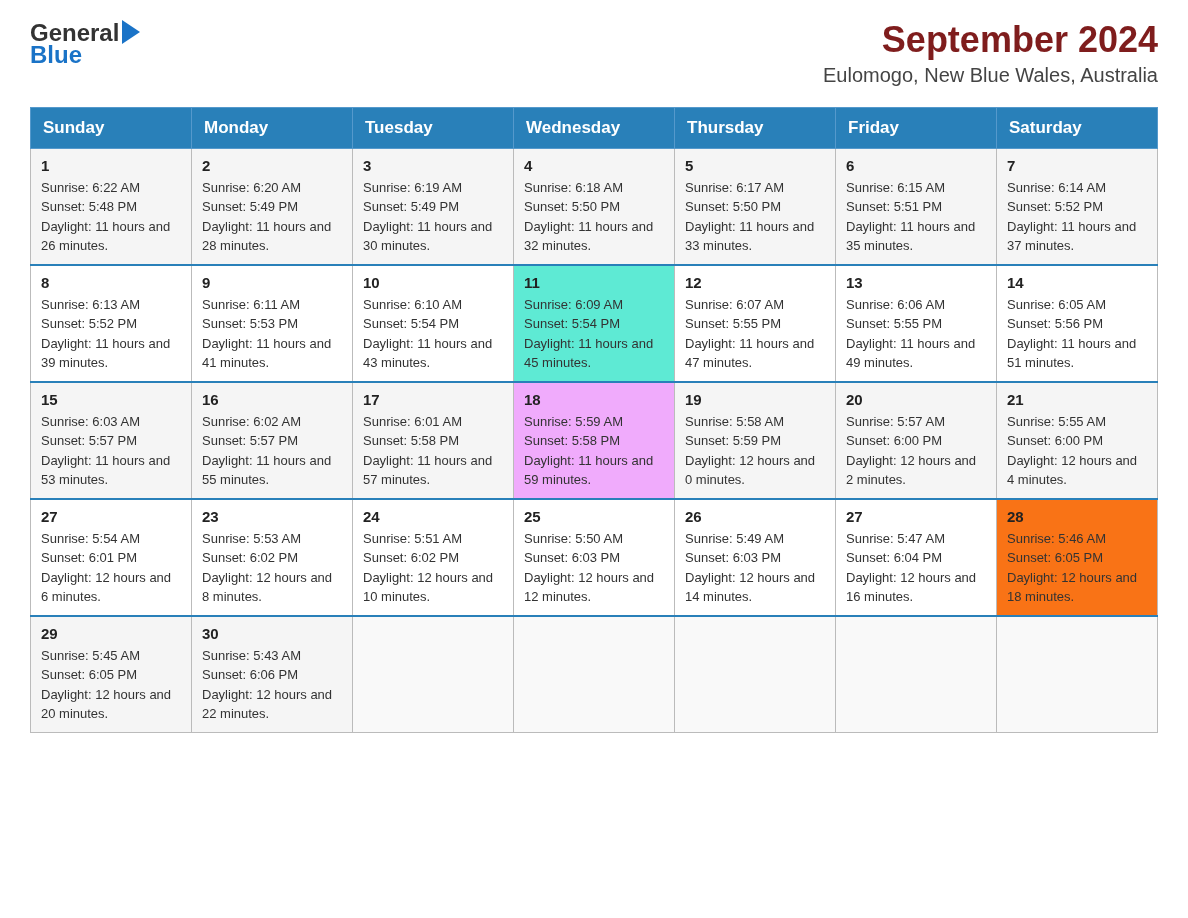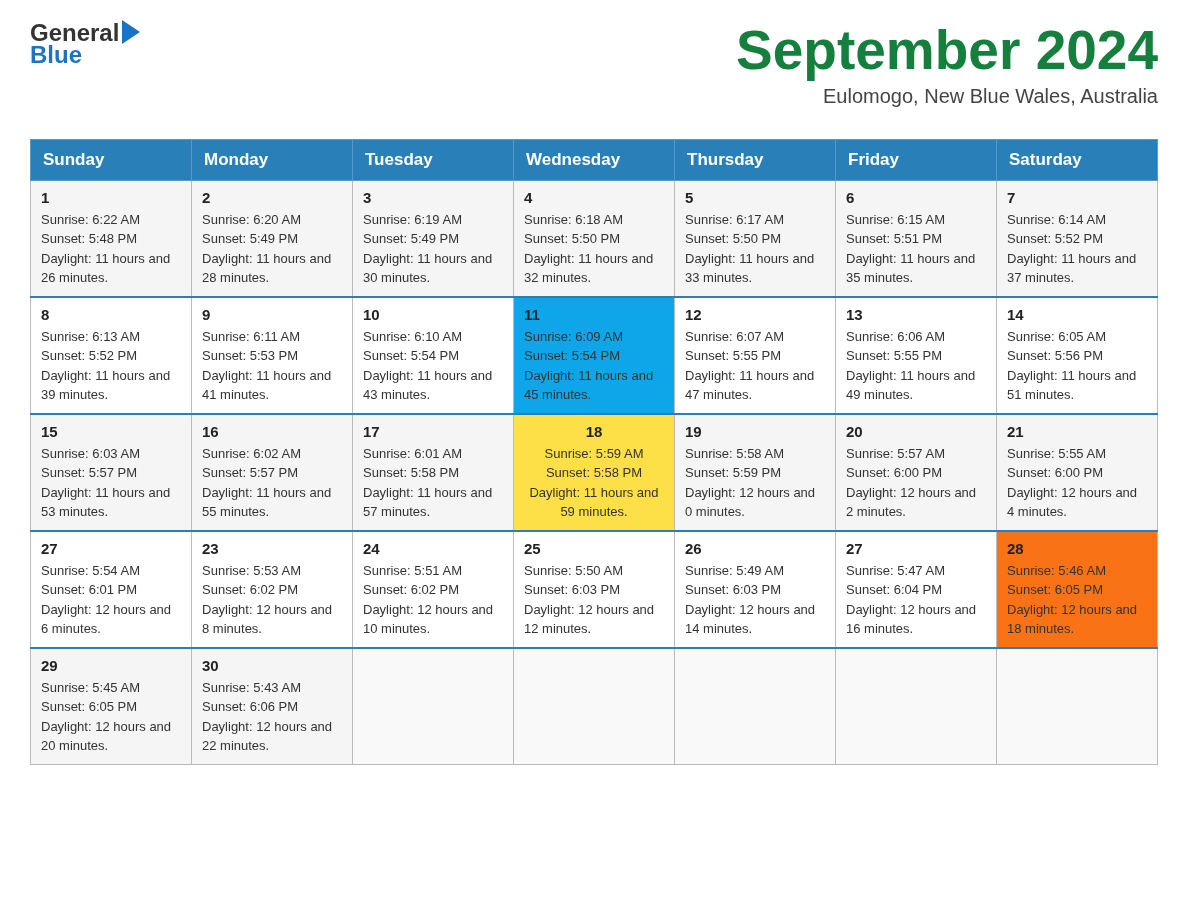--- a/index.html
+++ b/index.html
@@ -10,39 +10,39 @@
       width: 1188px;
       min-height: 918px;
     }
     .page-wrapper {
       padding: 20px 30px 30px 30px;
     }
     .header {
       display: flex;
       justify-content: space-between;
       align-items: flex-start;
-      margin-bottom: 31px;
+      margin-bottom: 20px;
     }
     .logo {
       display: flex;
       align-items: center;
     }
     .logo-text {
       font-size: 22px;
       font-weight: bold;
       color: #333;
       line-height: 1.1;
     }
     .title-section {
       text-align: right;
     }
     .month-title {
-      font-size: 55px;
-      font-weight: bold;
-      color: #15803d;
+      font-size: 36px;
+      font-weight: bold;
+      color: #7f1d1d;
       line-height: 1.1;
     }
     .location-subtitle {
       font-size: 20px;
       color: #444;
       margin-top: 4px;
     }
     .calendar {
       width: 100%;
       border-collapse: collapse;
@@ -169,21 +169,21 @@
         <span class="day-info">Sunrise: 6:13 AM<br>Sunset: 5:52 PM<br>Daylight: 11 hours and 39 minutes.</span>
       </td>
           <td style="background-color: rgb(255, 255, 255);">
         <span class="day-number">9</span>
         <span class="day-info">Sunrise: 6:11 AM<br>Sunset: 5:53 PM<br>Daylight: 11 hours and 41 minutes.</span>
       </td>
           <td style="background-color: rgb(255, 255, 255); border-radius: 11px;">
         <span class="day-number">10</span>
         <span class="day-info">Sunrise: 6:10 AM<br>Sunset: 5:54 PM<br>Daylight: 11 hours and 43 minutes.</span>
       </td>
-          <td style="background-color: #0ea5e9;">
+          <td style="background-color: #5eead4;">
         <span class="day-number">11</span>
         <span class="day-info">Sunrise: 6:09 AM<br>Sunset: 5:54 PM<br>Daylight: 11 hours and 45 minutes.</span>
       </td>
           <td style="background-color: rgb(255, 255, 255);">
         <span class="day-number">12</span>
         <span class="day-info">Sunrise: 6:07 AM<br>Sunset: 5:55 PM<br>Daylight: 11 hours and 47 minutes.</span>
       </td>
           <td style="background-color: rgb(255, 255, 255);">
         <span class="day-number">13</span>
         <span class="day-info">Sunrise: 6:06 AM<br>Sunset: 5:55 PM<br>Daylight: 11 hours and 49 minutes.</span>
@@ -199,21 +199,21 @@
         <span class="day-info">Sunrise: 6:03 AM<br>Sunset: 5:57 PM<br>Daylight: 11 hours and 53 minutes.</span>
       </td>
           <td style="background-color: rgb(245, 245, 245);">
         <span class="day-number">16</span>
         <span class="day-info">Sunrise: 6:02 AM<br>Sunset: 5:57 PM<br>Daylight: 11 hours and 55 minutes.</span>
       </td>
           <td style="background-color: rgb(245, 245, 245);">
         <span class="day-number">17</span>
         <span class="day-info">Sunrise: 6:01 AM<br>Sunset: 5:58 PM<br>Daylight: 11 hours and 57 minutes.</span>
       </td>
-          <td style="background-color: #fde047; text-align: center;">
+          <td style="background-color: #f0abfc;">
         <span class="day-number">18</span>
         <span class="day-info">Sunrise: 5:59 AM<br>Sunset: 5:58 PM<br>Daylight: 11 hours and 59 minutes.</span>
       </td>
           <td style="background-color: rgb(245, 245, 245);">
         <span class="day-number">19</span>
         <span class="day-info">Sunrise: 5:58 AM<br>Sunset: 5:59 PM<br>Daylight: 12 hours and 0 minutes.</span>
       </td>
           <td style="background-color: rgb(245, 245, 245);">
         <span class="day-number">20</span>
         <span class="day-info">Sunrise: 5:57 AM<br>Sunset: 6:00 PM<br>Daylight: 12 hours and 2 minutes.</span>

